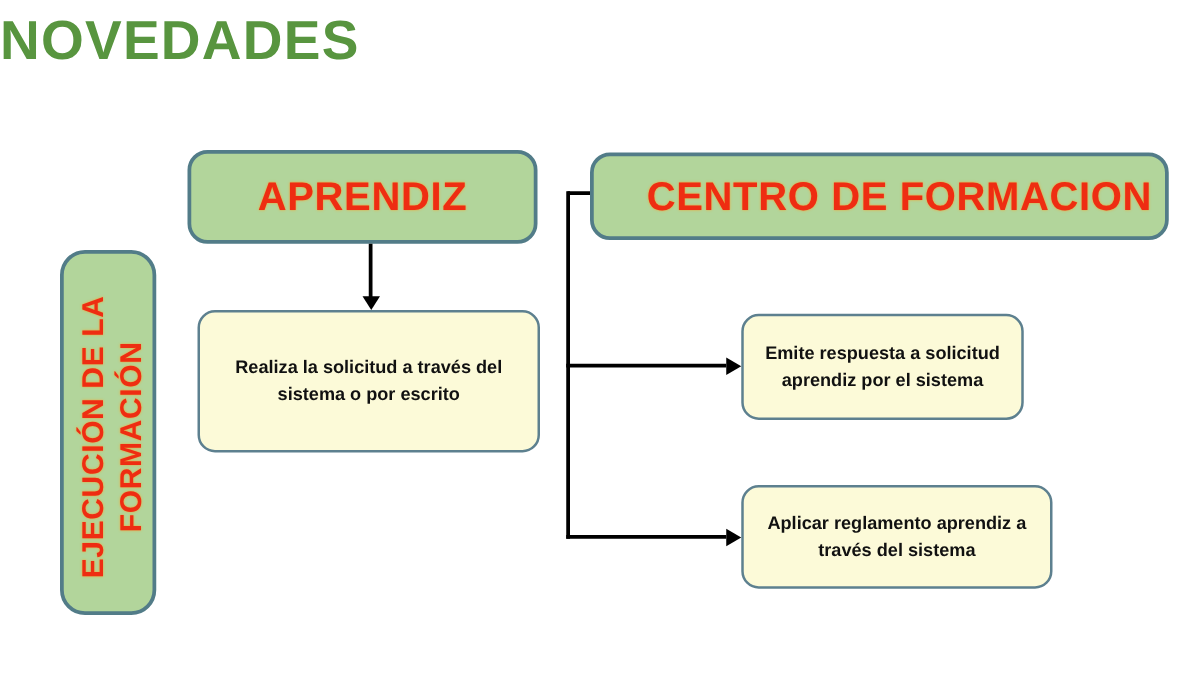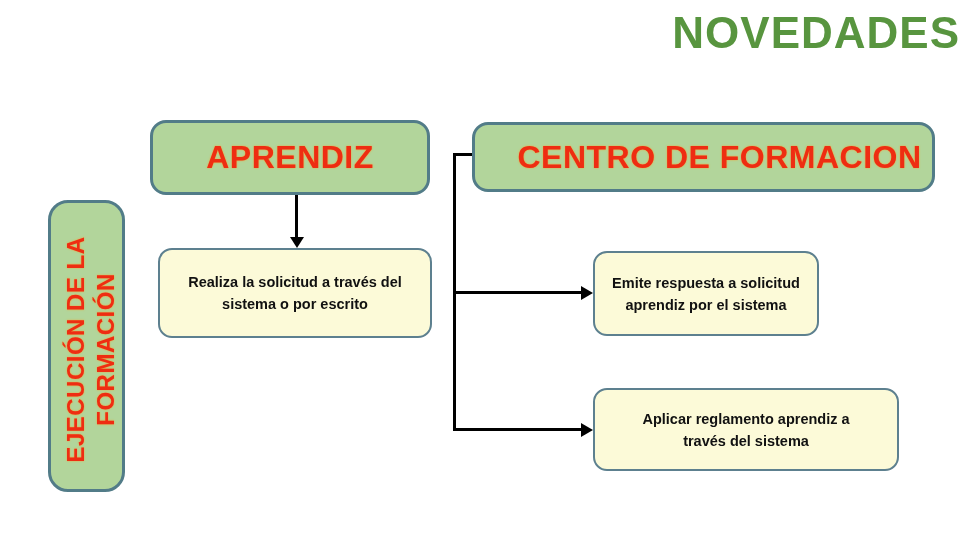--- a/index.html
+++ b/index.html
@@ -19,21 +19,21 @@
     font-family: "Liberation Sans", sans-serif;
     background: #ffffff;
     position: relative;
     overflow: hidden;
   }
   .slide { position: absolute; inset: 0; }
 
   .slide-title {
     position: absolute;
     top: 8px; left: 0; width: 960px;
-    text-align: right;
+    text-align: left;
     font-size: 44px;
     font-weight: bold;
     letter-spacing: 1px;
     color: var(--title_green);
   }
 
   .node {
     position: absolute;
     display: flex;
     align-items: center;
@@ -61,23 +61,23 @@
   .yellow-text {
     color: var(--text_dark);
     font-weight: bold;
     font-size: 14.5px;
     line-height: 22px;
     white-space: pre-line;
   }
 
   #node-aprendiz { left: 150px; top: 120px; width: 280px; height: 75px; }
   #node-centro   { left: 472px; top: 122px; width: 463px; height: 70px; padding-left: 32px; }
-  #node-realiza  { left: 158px; top: 248px; width: 274px; height: 90px; }
+  #node-realiza  { left: 158px; top: 248px; width: 274px; height: 114px; }
   #node-emite    { left: 593px; top: 251px; width: 226px; height: 85px; }
-  #node-aplicar  { left: 593px; top: 388px; width: 306px; height: 83px; }
+  #node-aplicar  { left: 593px; top: 388px; width: 249px; height: 83px; }
 
   #node-ejecucion {
     left: 48px; top: 200px; width: 77px; height: 292px;
     border-radius: 20px;
   }
   .vertical-inner {
     position: absolute;
     left: -107.5px; top: 107.5px;
     width: 292px; height: 77px;
     transform: rotate(-90deg);

